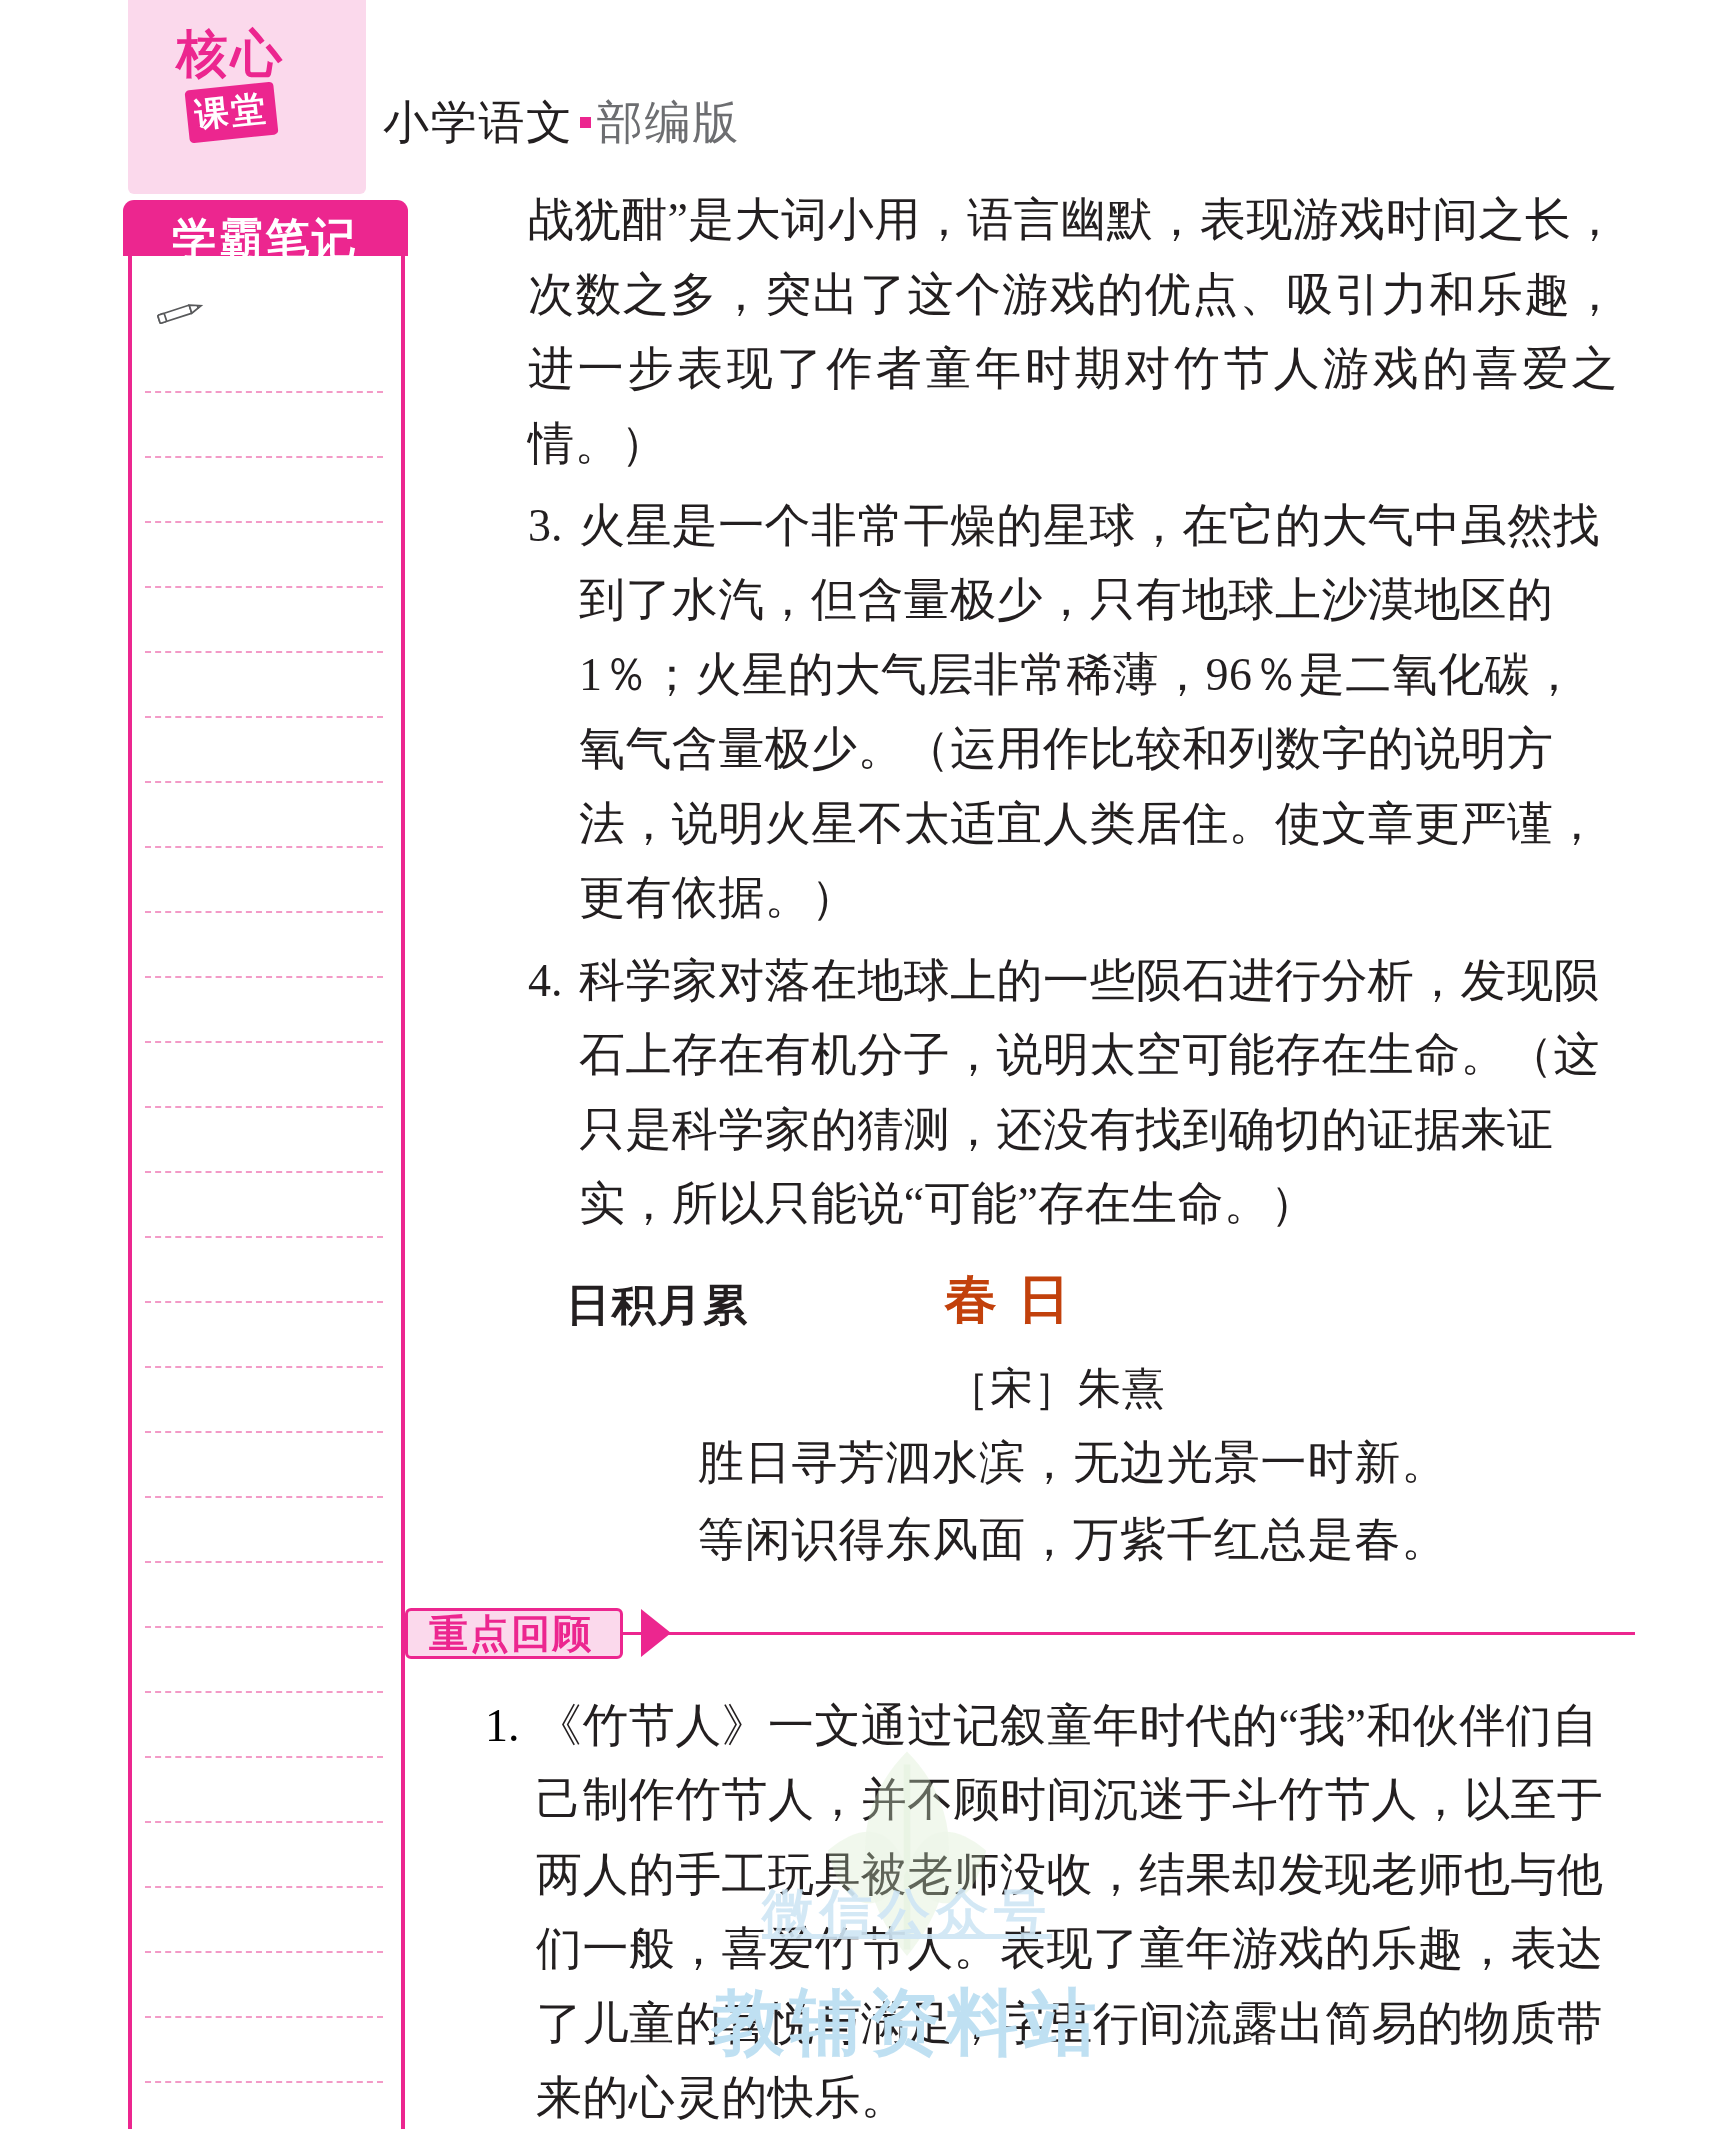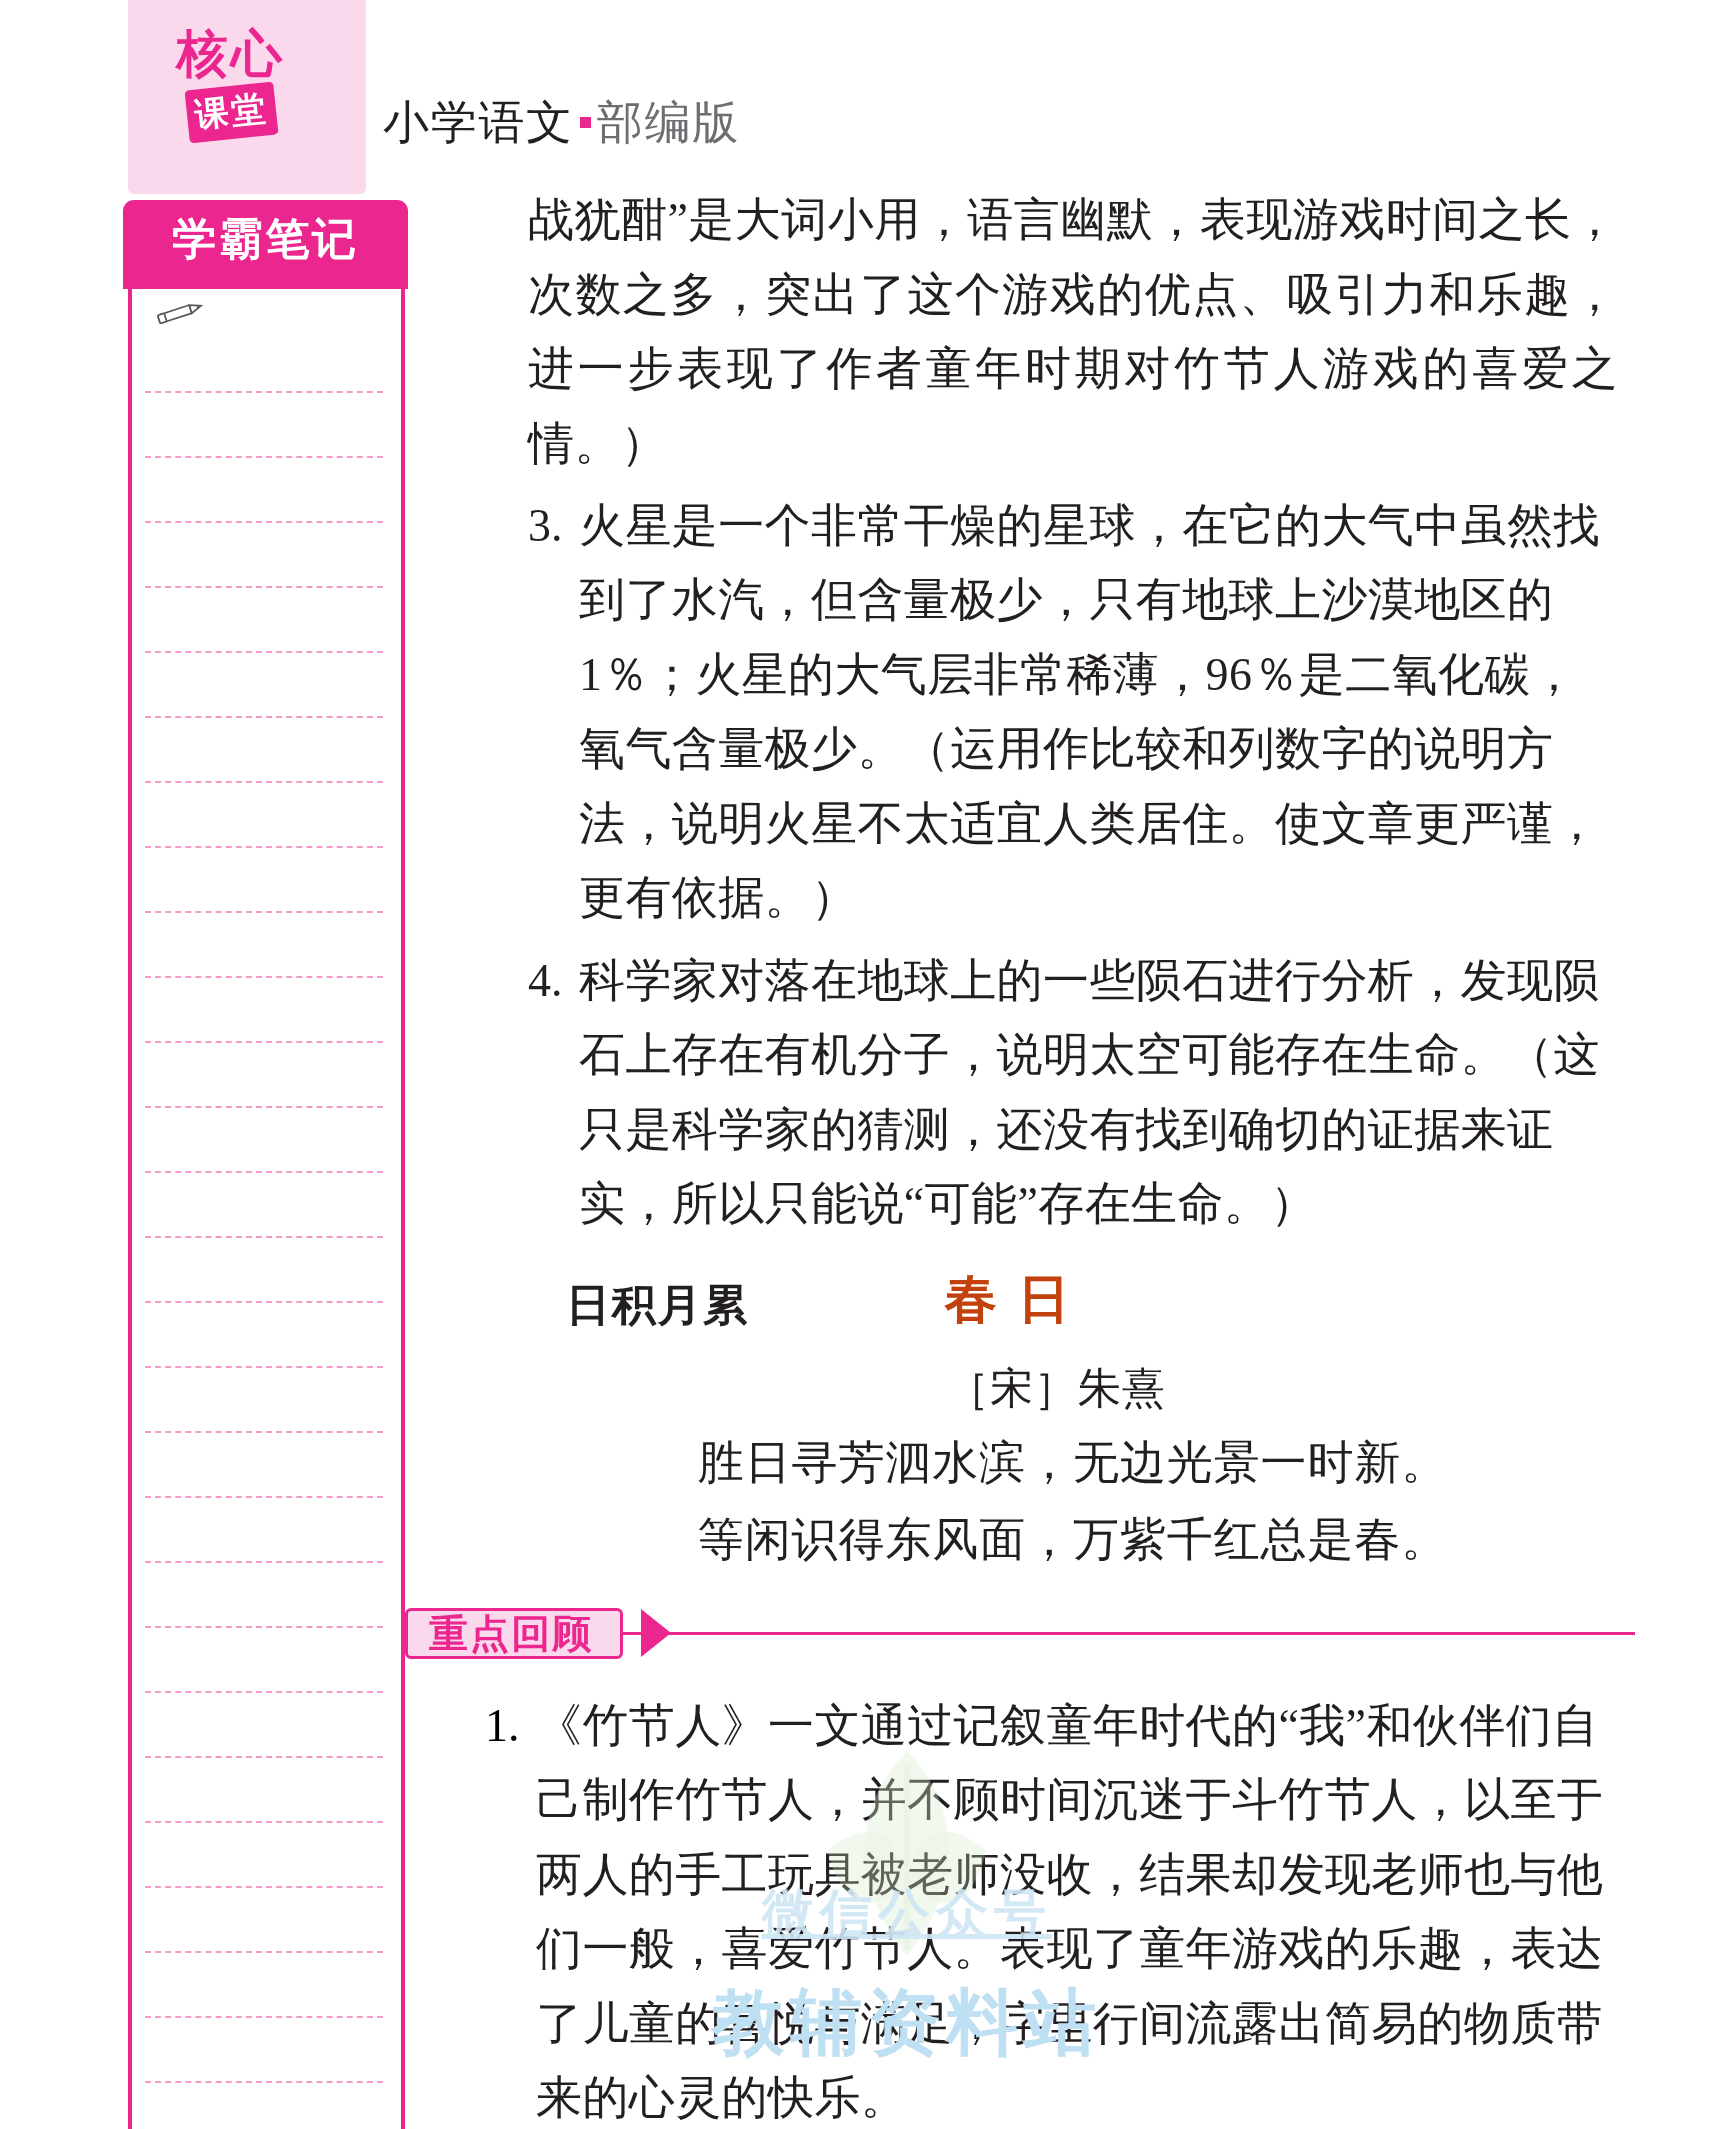--- a/index.html
+++ b/index.html
@@ -89,21 +89,21 @@
     border: 4.3px solid #ec268f;
     border-radius: 11px;
     box-sizing: border-box;
     background: #ffffff;
   }
   .note-header {
     position: absolute;
     left: 123px;
     top: 200px;
     width: 285px;
-    height: 89px;
+    height: 56px;
     background: #ec268f;
     border-top-left-radius: 11px;
     border-top-right-radius: 11px;
     box-sizing: border-box;
     text-align: center;
   }
   .note-header-text {
     font-family: "DejaVu Sans", sans-serif;
     font-weight: bold;
     font-size: 44px;

